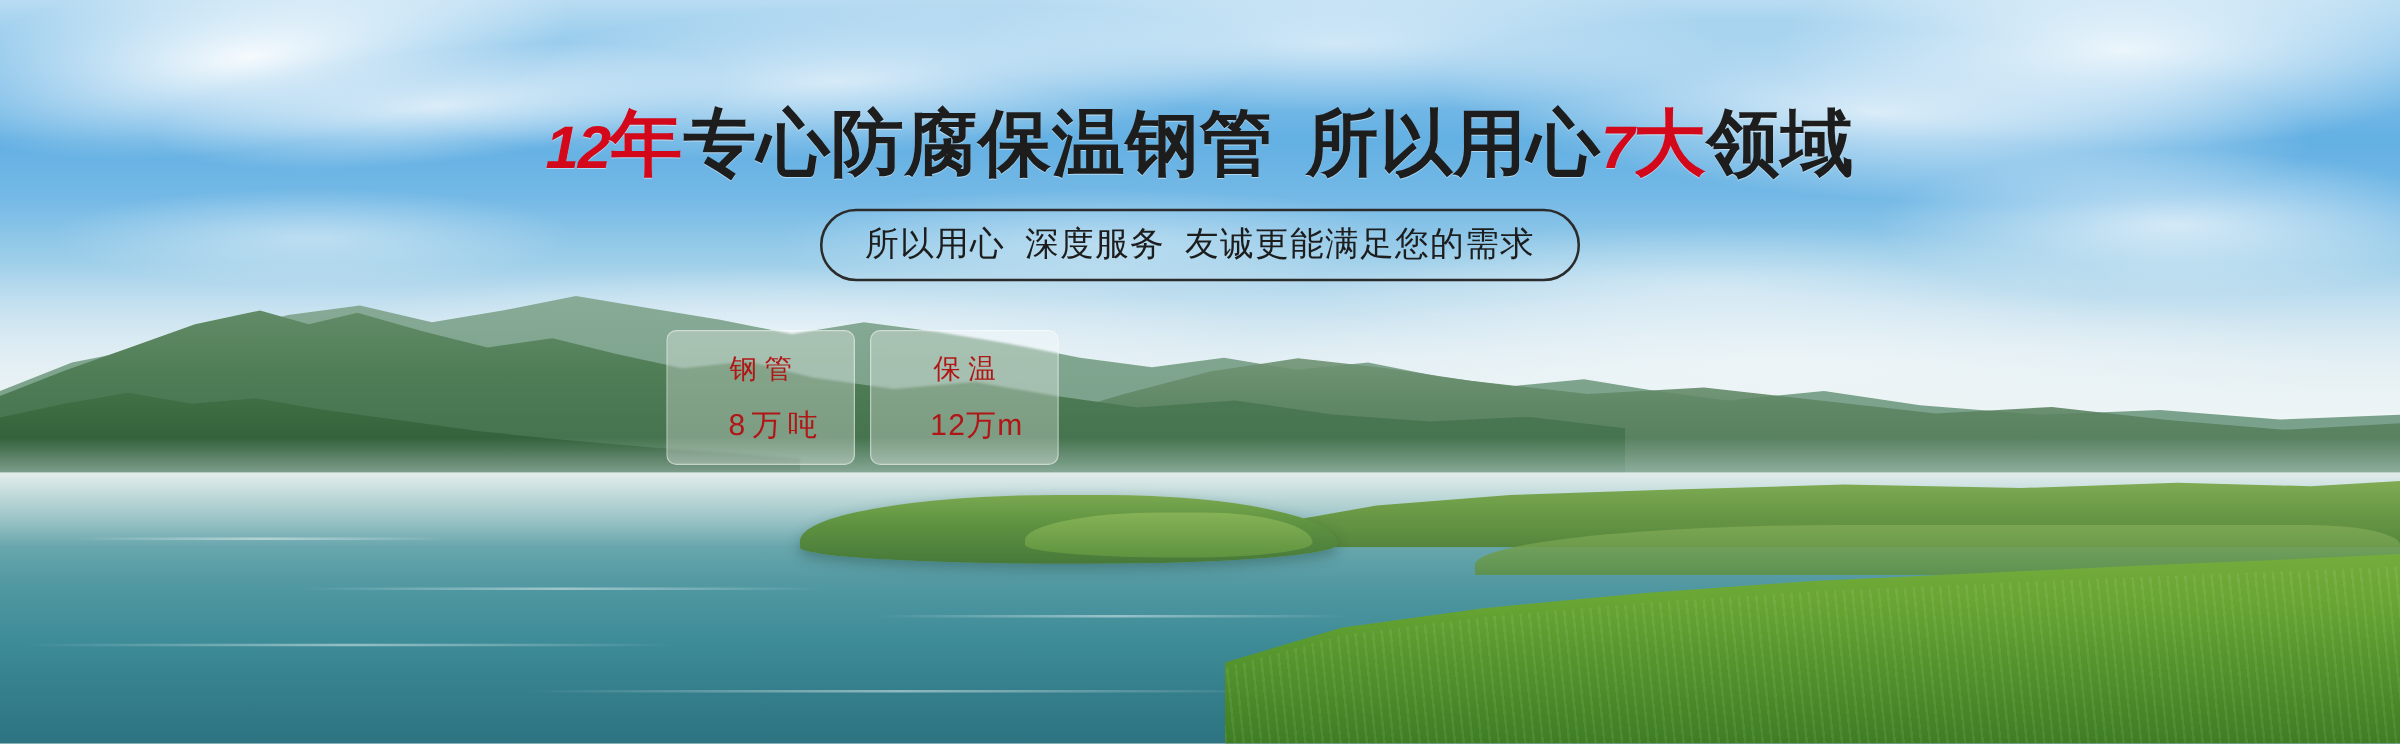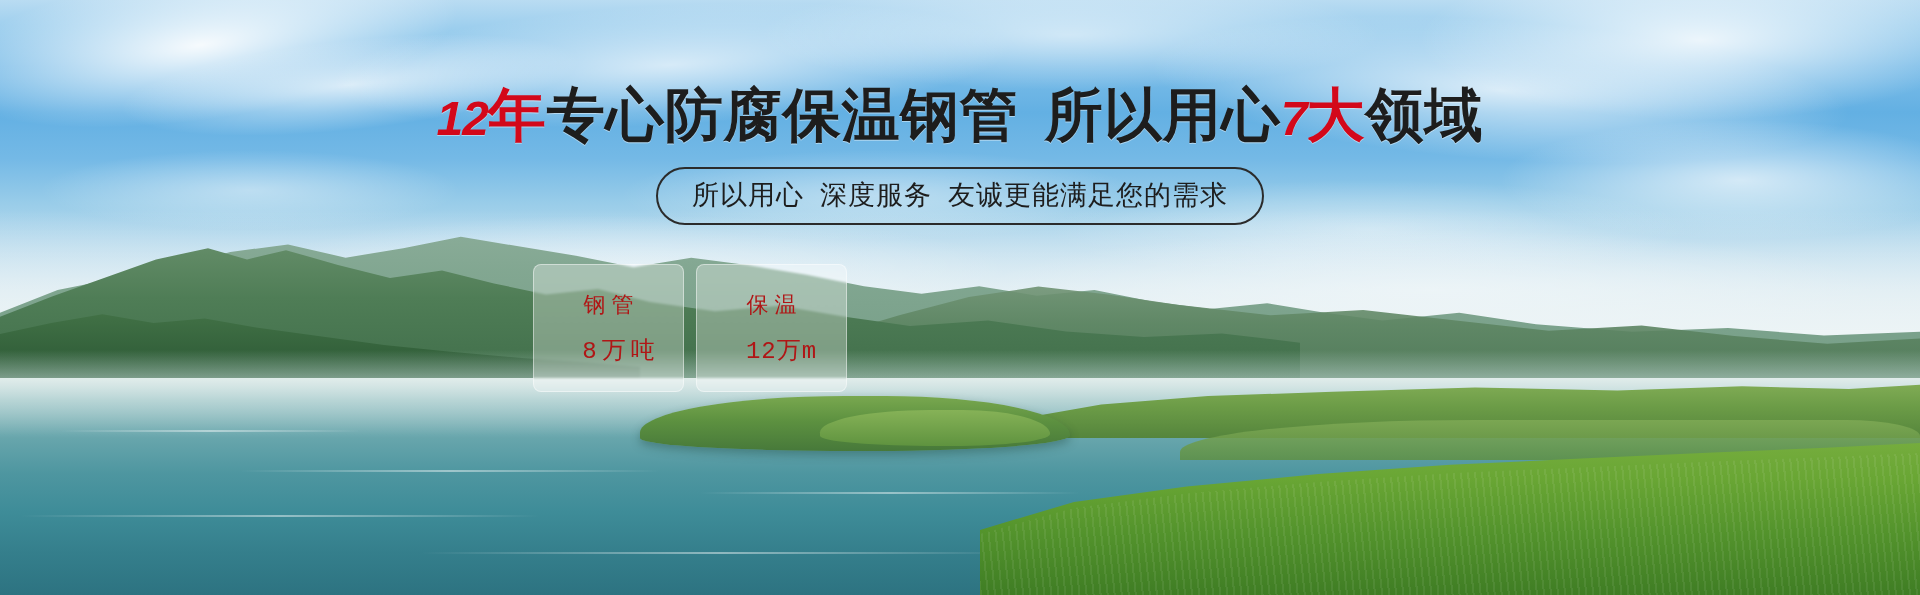--- a/index.html
+++ b/index.html
@@ -227,21 +227,21 @@
 
   
   .cards {
     position:absolute;
     left:533px; top:264px;
     display:flex;
     gap:12px;
   }
   .card {
     width:151px;
-    height:128px;
+    height:108px;
     border-radius:8px;
     background:rgba(255,255,255,.30);
     border:1px solid rgba(255,255,255,.45);
     display:flex;
     flex-direction:column;
     align-items:center;
     justify-content:center;
     backdrop-filter:blur(1px);
   }
   .card .c-label {
@@ -249,21 +249,21 @@
     color:#b01616;
     letter-spacing:6px;
     text-indent:6px;
     margin-bottom:14px;
     font-family:"Liberation Serif", serif;
   }
   .card .c-value {
     font-size:24px;
     color:#b01616;
     letter-spacing:1px;
-    font-family:Liberation Mono, monospace;
+    font-family:Liberation Sans, sans-serif;
     white-space:nowrap;
     margin-left:20px;
   }
   .card .c-value sup { font-size:14px; }
   .card:nth-child(1) .c-value { letter-spacing:5px; text-indent:5px; }
 </style>
 </head>
 <body>
 
 <div class="banner">

